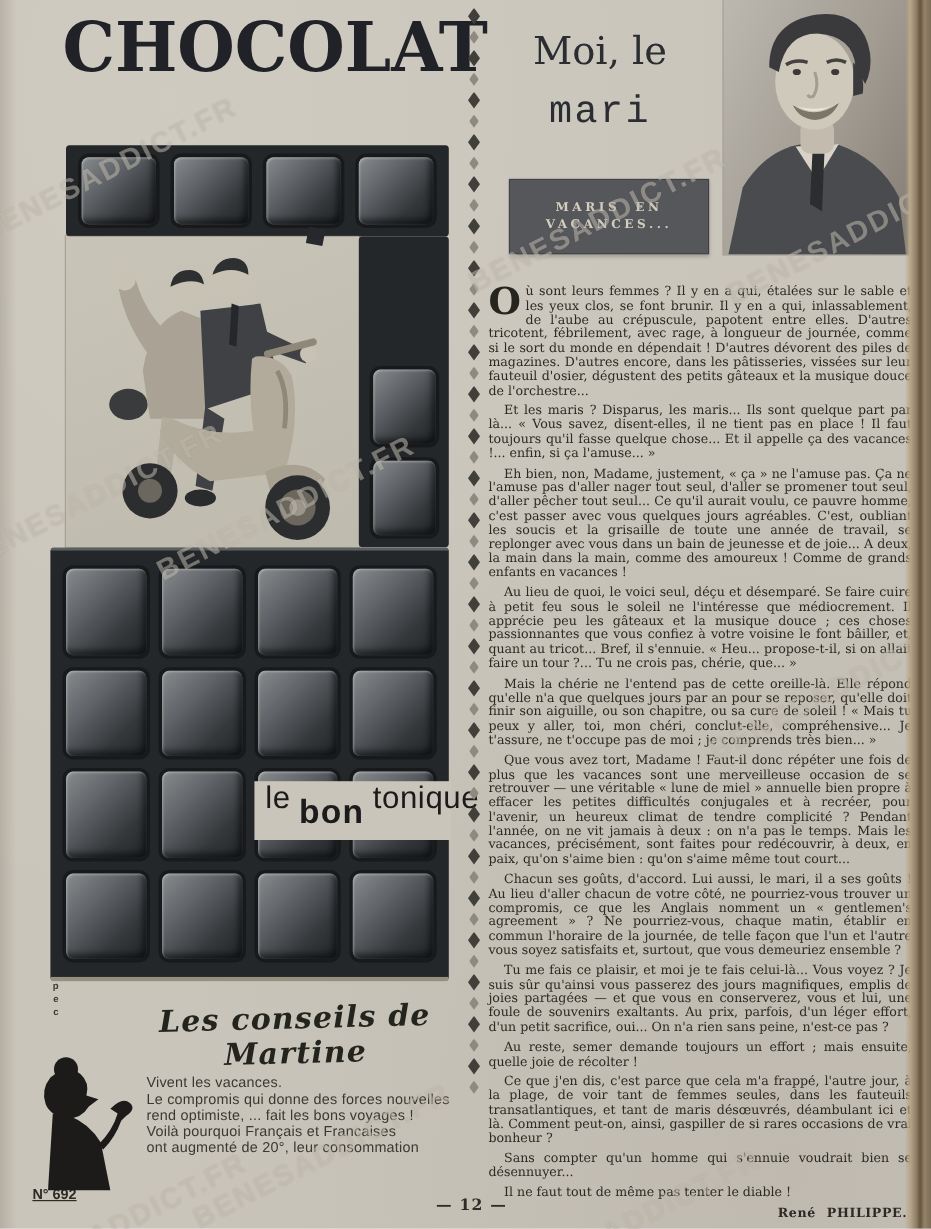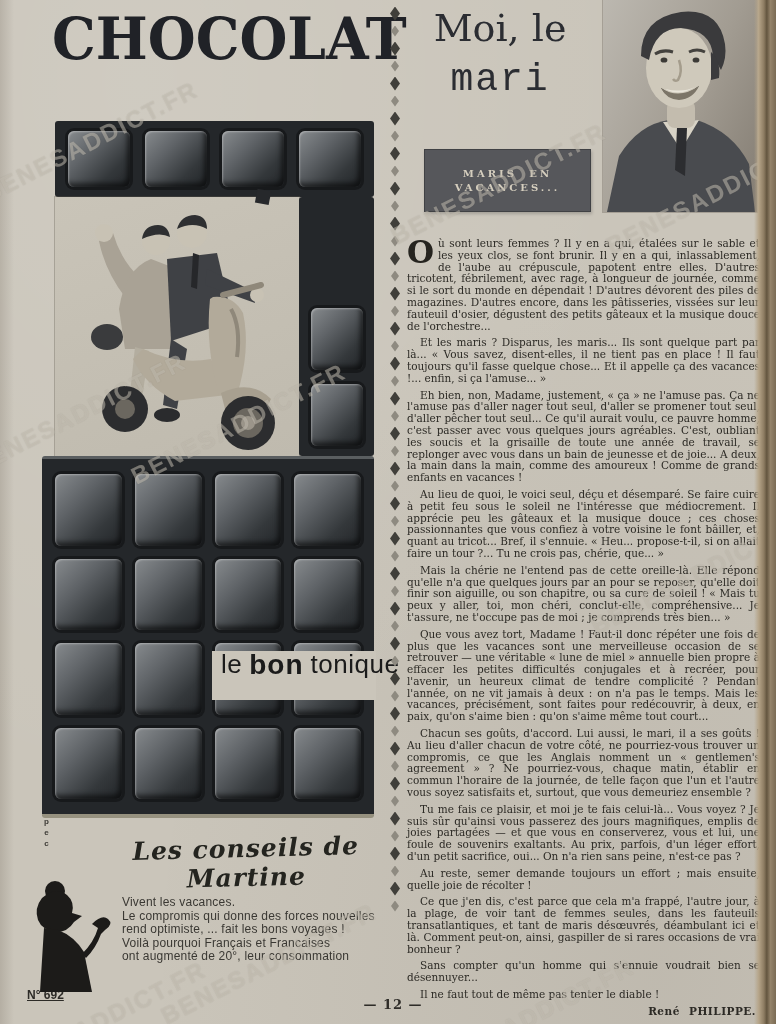--- a/index.html
+++ b/index.html
@@ -52,21 +52,21 @@
                0 0 0 7px #26282b, 2px 3px 6px rgba(0,0,0,0.35);}
 
   .photo-area{position:absolute;left:55px;top:197px;width:244px;height:259px;
     background:linear-gradient(160deg,#c9c4b8, #bfbaae);z-index:1;
     box-shadow:0 0 0 1px rgba(95,88,76,0.35);}
 
   .tonique{position:absolute;left:212px;top:651px;width:164px;height:49px;
     background:#cac5ba;z-index:3;display:flex;align-items:flex-start;padding-left:9px;
     box-sizing:border-box;white-space:nowrap;color:#1b1b1b;}
   .tonique .t-le,.tonique .t-ton{font:400 26px/1 "Liberation Sans",sans-serif;letter-spacing:0.5px;}
-  .tonique .t-bon{font:700 28px/1 "Liberation Sans",sans-serif;margin:0 7px;letter-spacing:1px;}
+  .tonique .t-bon{font:700 28px/1 "Liberation Sans",sans-serif;margin:12px 7px;letter-spacing:1px;}
 
   .agency{position:absolute;left:42px;top:806px;writing-mode:vertical-lr;text-orientation:upright;
     font:700 8px "Liberation Sans",sans-serif;letter-spacing:2px;color:#3d3b36;}
 
   .script-title{position:absolute;left:113px;top:834px;width:266px;text-align:center;
     font-family:"DejaVu Serif",serif;font-style:italic;font-weight:700;font-size:25px;
     color:#24241f;transform:rotate(-1.5deg);letter-spacing:1px;}
 
   .silhouette{position:absolute;left:22px;top:878px;z-index:2;}
 
@@ -76,22 +76,22 @@
   .issue-no{position:absolute;left:27px;top:988px;font:700 12px "Liberation Sans",sans-serif;color:#2d2b27;text-decoration:underline;}
 
   
   .divider{position:absolute;left:389px;top:4px;width:12px;display:flex;flex-direction:column;
     align-items:center;z-index:4;}
   .divider i{display:block;width:10px;height:14px;margin:2.5px 0;background:#403f3a;
     clip-path:polygon(50% 0,100% 50%,50% 100%,0 50%);}
   .divider i:nth-child(even){width:8px;height:11px;background:#8e8a80;}
 
   
-  .article-title{position:absolute;left:408px;top:2px;width:184px;text-align:center;
-    font-family:"DejaVu Serif",serif;font-size:38px;line-height:52px;color:#2b2d32;}
+  .article-title{position:absolute;left:408px;top:16px;width:184px;text-align:center;
+    font-family:"DejaVu Serif",serif;font-size:32px;line-height:52px;color:#2b2d32;}
   .article-title .t2{letter-spacing:2px;font-family:Liberation Mono, monospace;}
 
   .portrait{position:absolute;left:603px;top:0;width:154px;height:212px;z-index:1;
     background:linear-gradient(115deg,#bcb8b0 0%,#a29c92 55%,#837c72 100%);
     box-shadow:0 0 0 1px rgba(80,74,64,0.3);}
   .portrait svg{display:block;}
 
   .badge{position:absolute;left:424px;top:149px;width:167px;height:63px;background:#56575b;
     display:flex;flex-direction:column;justify-content:center;align-items:center;gap:3px;
     box-shadow:inset 0 0 0 1px rgba(0,0,0,0.25), 1px 2px 3px rgba(0,0,0,0.2);

